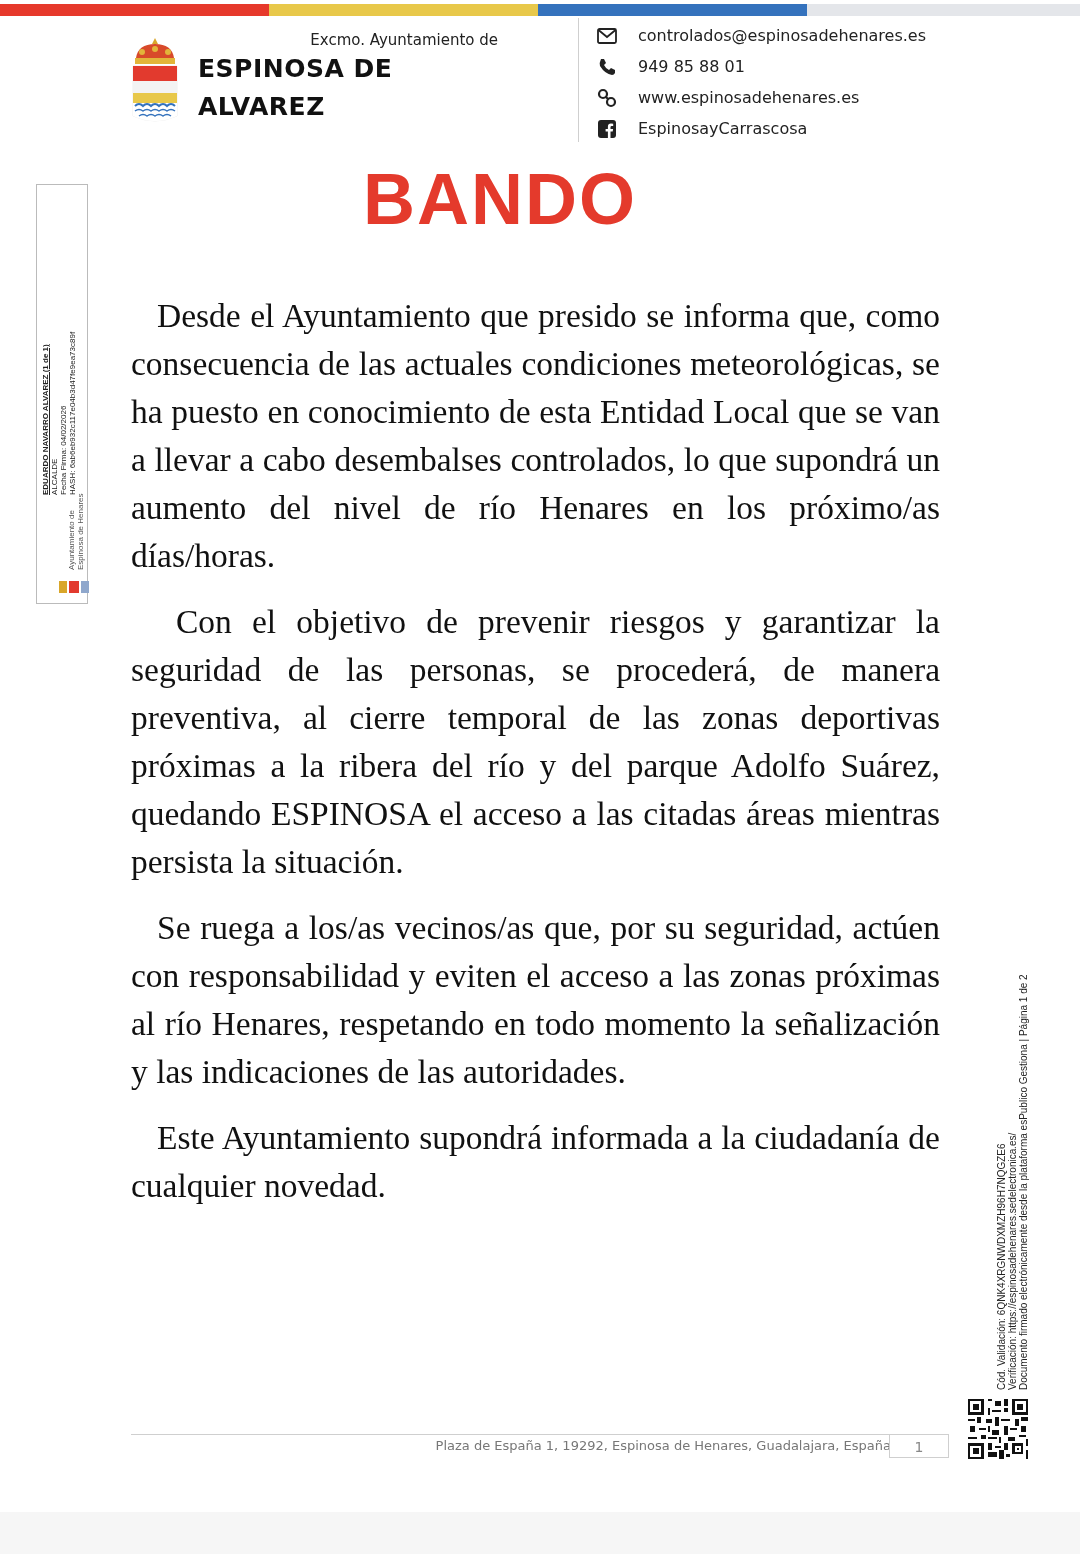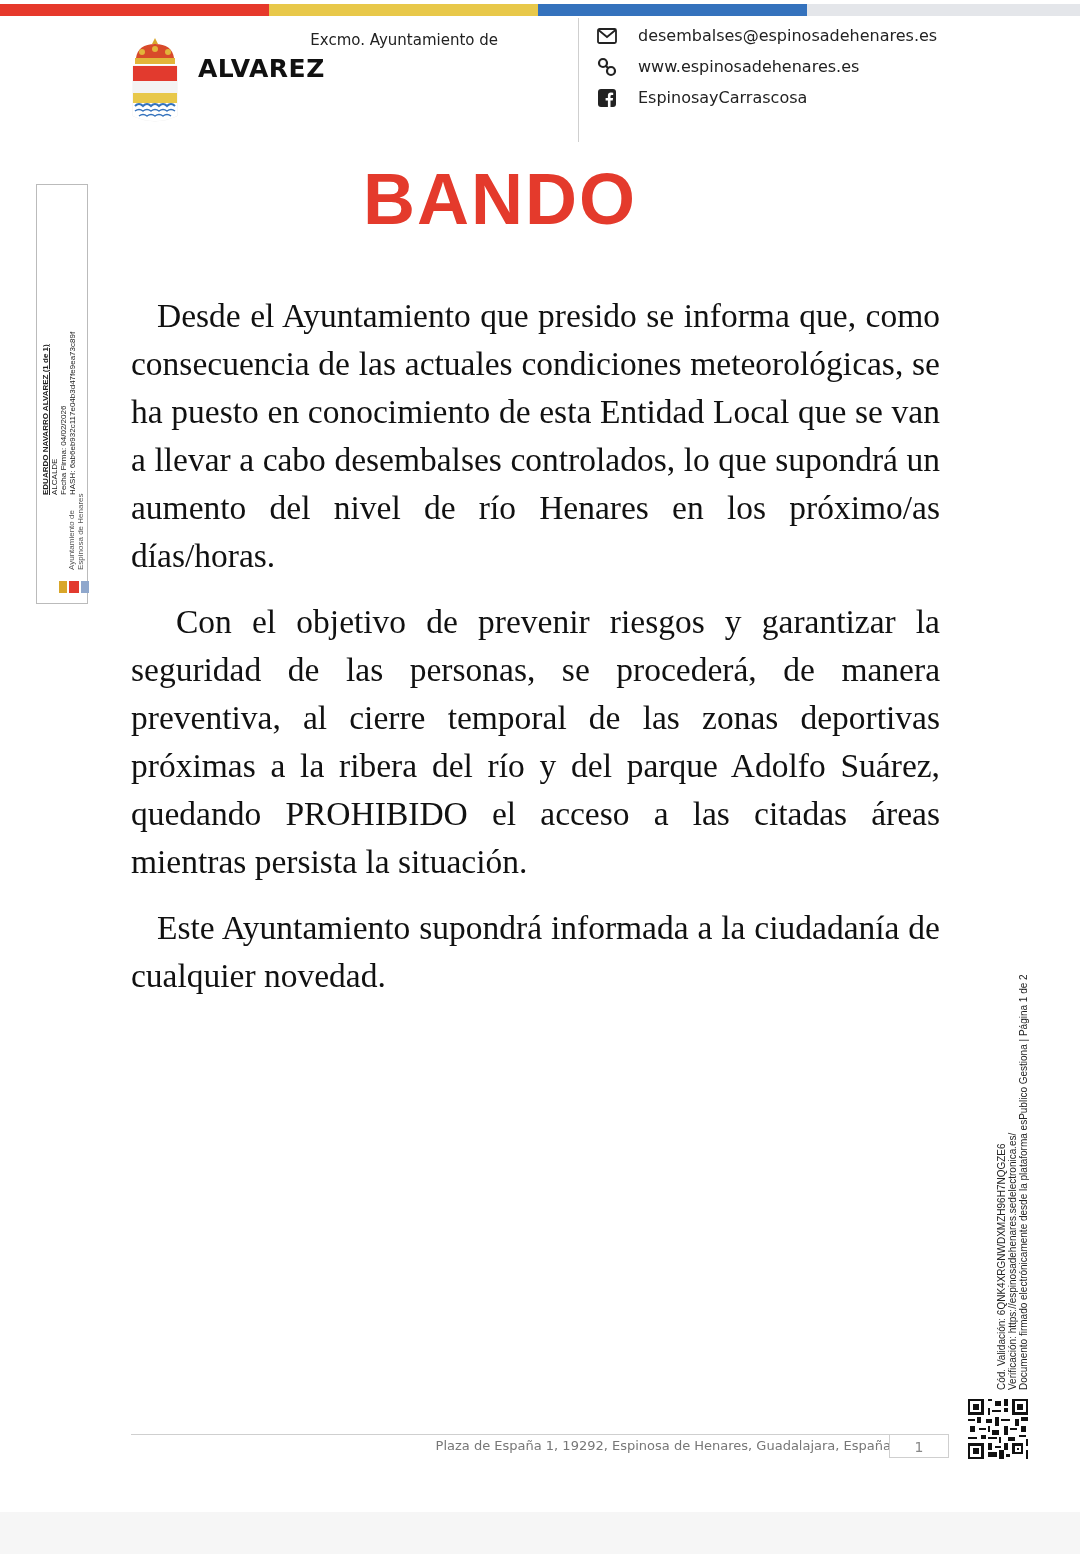--- a/index.html
+++ b/index.html
@@ -51,35 +51,44 @@
     <rect x="3" y="30" width="44" height="15" fill="#e23a2e"></rect>
     <rect x="3" y="45" width="44" height="12" fill="#f3f3f3"></rect>
     <rect x="3" y="57" width="44" height="10" fill="#e8c84a"></rect>
     <path d="M3 67 h44 v13 q-22 10 -44 0z" fill="#ffffff"></path>
     <path d="M5 70 q4 -4 8 0 q4 -4 8 0 q4 -4 8 0 q4 -4 8 0 q4 -4 8 0" stroke="#3472bd" stroke-width="2" fill="none"></path>
     <path d="M5 75 q4 -3 8 0 q4 -3 8 0 q4 -3 8 0 q4 -3 8 0 q4 -3 8 0" stroke="#3472bd" stroke-width="1.5" fill="none"></path>
     <path d="M9 80 q4 -3 8 0 q4 -3 8 0 q4 -3 8 0 q4 -3 8 0" stroke="#3472bd" stroke-width="1.5" fill="none"></path>
   </svg>
   <div class="brand">
     <div class="brand-small">Excmo. Ayuntamiento de</div>
+    <div class="brand-big">ESPINOSA DE</div>
     <div class="brand-big">ALVAREZ</div>
   </div>
 </div>
 
 <div class="vline"></div>
 
 <div class="contacts">
   <div class="contact">
     <span class="ic">
       <svg width="20" height="16" viewBox="0 0 20 16">
           <rect x="1" y="1" width="18" height="14" rx="1.5" fill="none" stroke="#222" stroke-width="1.8"></rect>
           <path d="M1.5 2 L10 9 L18.5 2" fill="none" stroke="#222" stroke-width="1.8"></path>
         </svg>
     </span>
-    <span class="txt">desembalses@espinosadehenares.es</span>
+    <span class="txt">controlados@espinosadehenares.es</span>
+  </div>
+  <div class="contact">
+    <span class="ic">
+      <svg width="18" height="18" viewBox="0 0 18 18">
+          <path d="M3 1 l3 0 l2 4 l-2 2 q2 4 5 5 l2 -2 l4 2 l0 3 q-1 2 -3 2 q-7 -1 -12 -9 q-1 -3 1 -7z" fill="#222"></path>
+        </svg>
+    </span>
+    <span class="txt">949 85 88 01</span>
   </div>
   <div class="contact">
     <span class="ic">
       <svg width="20" height="20" viewBox="0 0 20 20">
           <circle cx="6" cy="6" r="4" fill="none" stroke="#222" stroke-width="2.2"></circle>
           <circle cx="14" cy="14" r="4" fill="none" stroke="#222" stroke-width="2.2"></circle>
           <path d="M8.5 8.5 L11.5 11.5" stroke="#222" stroke-width="2.2"></path>
         </svg>
     </span>
     <span class="txt">www.espinosadehenares.es</span>
@@ -110,21 +119,22 @@
   </div>
   <svg style="position:absolute;left:20px;top:392px;" width="34" height="20" viewBox="0 0 34 20">
     <rect x="2" y="4" width="8" height="12" fill="#d9a62a"></rect>
     <rect x="12" y="4" width="10" height="12" fill="#e23a2e"></rect>
     <rect x="24" y="4" width="8" height="12" fill="#8fa7cc"></rect>
   </svg>
 </div>
 
 <div class="body">
   <p>Desde el Ayuntamiento que presido se informa que, como consecuencia de las actuales condiciones meteorológicas, se ha puesto en conocimiento de esta Entidad Local que se van a llevar a cabo desembalses controlados, lo que supondrá un aumento del nivel de río Henares en los próximo/as días/horas.</p>
-  <p class="indent2">Con el objetivo de prevenir riesgos y garantizar la seguridad de las personas, se procederá, de manera preventiva, al cierre temporal de las zonas deportivas próximas a la ribera del río y del parque Adolfo Suárez, quedando PROHIBIDO el acceso a las citadas áreas mientras persista la situación.</p>
+  <p class="indent2">Con el objetivo de prevenir riesgos y garantizar la seguridad de las personas, se procederá, de manera preventiva, al cierre temporal de las zonas deportivas próximas a la ribera del río y del parque Adolfo Suárez, quedando ESPINOSA el acceso a las citadas áreas mientras persista la situación.</p>
+  <p>Se ruega a los/as vecinos/as que, por su seguridad, actúen con responsabilidad y eviten el acceso a las zonas próximas al río Henares, respetando en todo momento la señalización y las indicaciones de las autoridades.</p>
   <p>Este Ayuntamiento supondrá informada a la ciudadanía de cualquier novedad.</p>
 </div>
 
 <div class="rightstrip" style="left:996px; top:1390px;">
   <div>Cód. Validación: 6QNK4XRGNWDXMZH96H7NQGZE6</div>
   <div>Verificación: https://espinosadehenares.sedelectronica.es/</div>
   <div>Documento firmado electrónicamente desde la plataforma esPublico Gestiona | Página 1 de 2</div>
 </div>
 
 <svg class="qr" viewBox="0 0 29 29" shape-rendering="crispEdges">

